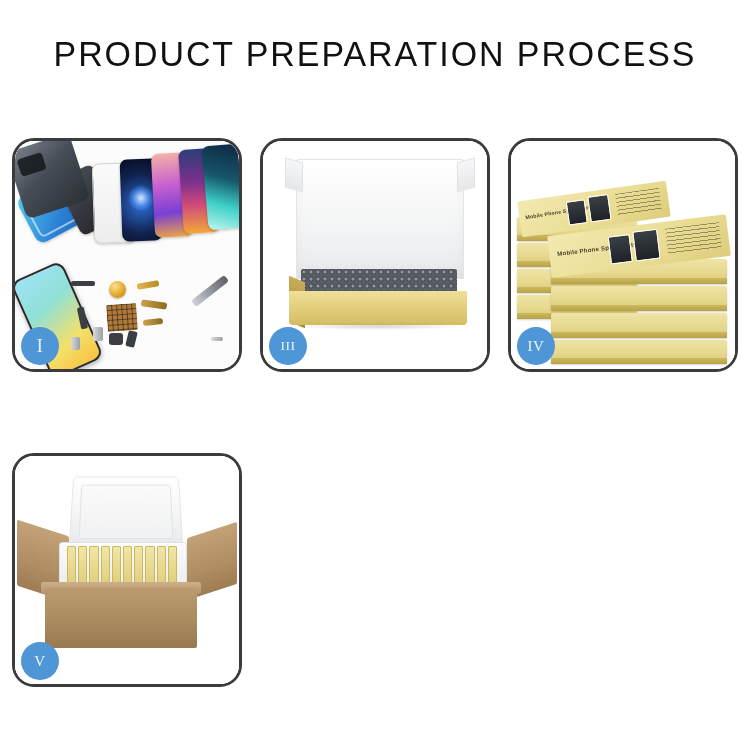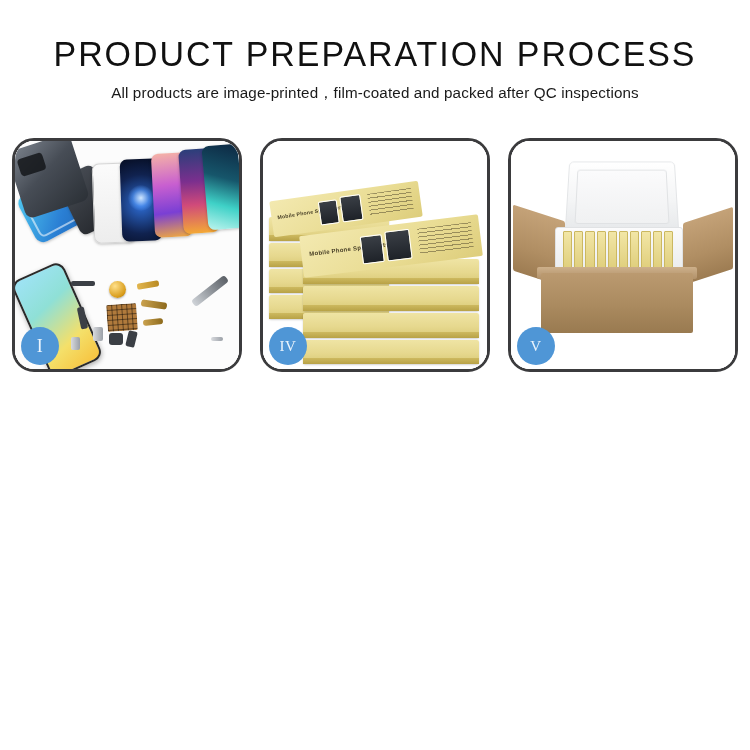--- a/index.html
+++ b/index.html
@@ -382,21 +382,20 @@
   .c6-shadow {
     position:absolute; left: 34px; top: 176px; width: 162px; height: 8px;
     background: radial-gradient(ellipse at center, rgba(0,0,0,.13), rgba(0,0,0,0) 72%);
   }
 </style>
 </head>
 <body>
 
 <div class="header">
   <div class="page-title">PRODUCT PREPARATION PROCESS</div>
-  <div class="page-subtitle">All products are image-printed，film-coated and packed after QC inspections</div>
 </div>
 
 <div class="grid">
 
   <div class="panel p1">
     <div class="panel-inner">
       <div class="stage">
         <div class="ph ph-a"></div>
         <div class="ph ph-b"></div>
         <div class="ph ph-c"></div>
@@ -418,20 +417,32 @@
         <div class="part silver" style="left:56px;top:196px;width:9px;height:13px;border-radius:2px;"></div>
         <div class="part flex" style="left:128px;top:178px;width:20px;height:6px;transform:rotate(-6deg);"></div>
         <div class="part silver" style="left:196px;top:196px;width:12px;height:4px;"></div>
         <div class="screwdriver"></div>
       </div>
     </div>
     <div class="badge">I</div>
   </div>
 
 
+  <div class="panel p3">
+    <div class="panel-inner">
+      <div class="stage">
+        <div class="box3-lid"></div>
+        <div class="box3-inner"></div>
+        <div class="box3-side"></div>
+        <div class="box3-front"></div>
+        <div class="box3-shadow"></div>
+      </div>
+    </div>
+    <div class="badge tiny">III</div>
+  </div>
 
   <div class="panel p4">
     <div class="panel-inner">
       <div class="stage">
         <div class="stack">
 
           <div class="sbox" style="left:0px;top:54px;width:120px;height:24px;">
               <div class="edge"></div>
             </div>
           <div class="sbox" style="left:0px;top:80px;width:120px;height:24px;">

